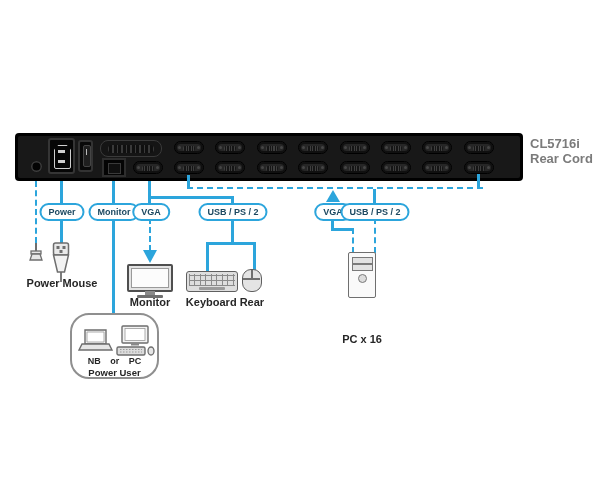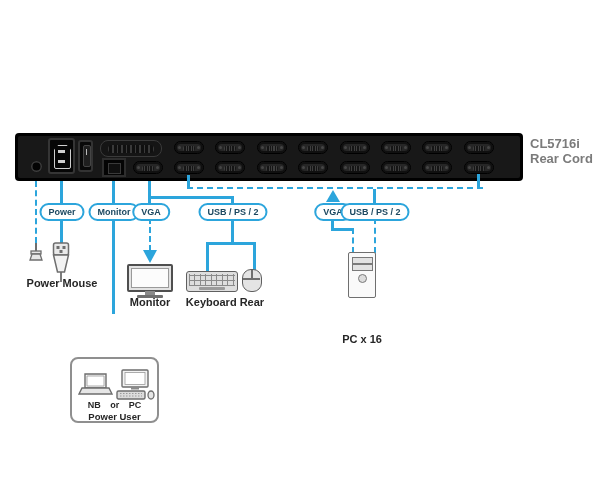--- a/index.html
+++ b/index.html
@@ -57,21 +57,21 @@
   .keyboard-keys{position:absolute;left:2px;top:2px;right:2px;bottom:5px;
       background:repeating-linear-gradient(90deg,#8a8a8a 0 1px,transparent 1px 5.5px),repeating-linear-gradient(0deg,#8a8a8a 0 1px,transparent 1px 5px);}
   .keyboard-space{position:absolute;left:12px;bottom:1.5px;width:26px;height:2.5px;background:#9a9a9a;border-radius:1px;}
   .mouse{left:242px;top:269px;width:20px;height:23px;background:#e4e4e4;border:1.5px solid #5f5f5f;border-radius:9px 9px 9px 9px;box-sizing:border-box;}
   .mouse::before{content:"";position:absolute;left:8px;top:0;width:1.5px;height:9px;background:#6f6f6f;}
   .mouse::after{content:"";position:absolute;left:0;top:8px;width:17px;height:1.5px;background:#6f6f6f;}
   .tower{left:348px;top:252px;width:28px;height:46px;background:#fafafa;border:1.5px solid #6f6f6f;border-radius:2px;box-sizing:border-box;}
   .tower-bay{position:absolute;left:3px;width:19px;height:4.5px;background:#e2e2e2;border:1px solid #7a7a7a;}
   .tower-btn{position:absolute;left:9px;top:21px;width:7px;height:7px;border:1.5px solid #7a7a7a;border-radius:50%;background:#ddd;}
   
-  .remote-box{left:70px;top:313px;width:89px;height:66px;background:#fff;border:2px solid var(--box-border);border-radius:8px;box-sizing:border-box;z-index:4;margin-top:44px;}
+  .remote-box{left:70px;top:313px;width:89px;height:66px;background:#fff;border:2px solid var(--box-border);border-radius:19px;box-sizing:border-box;z-index:4;}
   .rb-line{position:absolute;left:0;width:100%;text-align:center;font-weight:bold;color:var(--caption-text);}
   .rb-line1{top:41px;font-size:9px;word-spacing:7px;}
   .rb-line2{top:52px;font-size:9.5px;}
   svg{display:block;}
 </style>
 </head>
 <body>
 
 <div class="abs device">
   <div class="device-face"></div>

